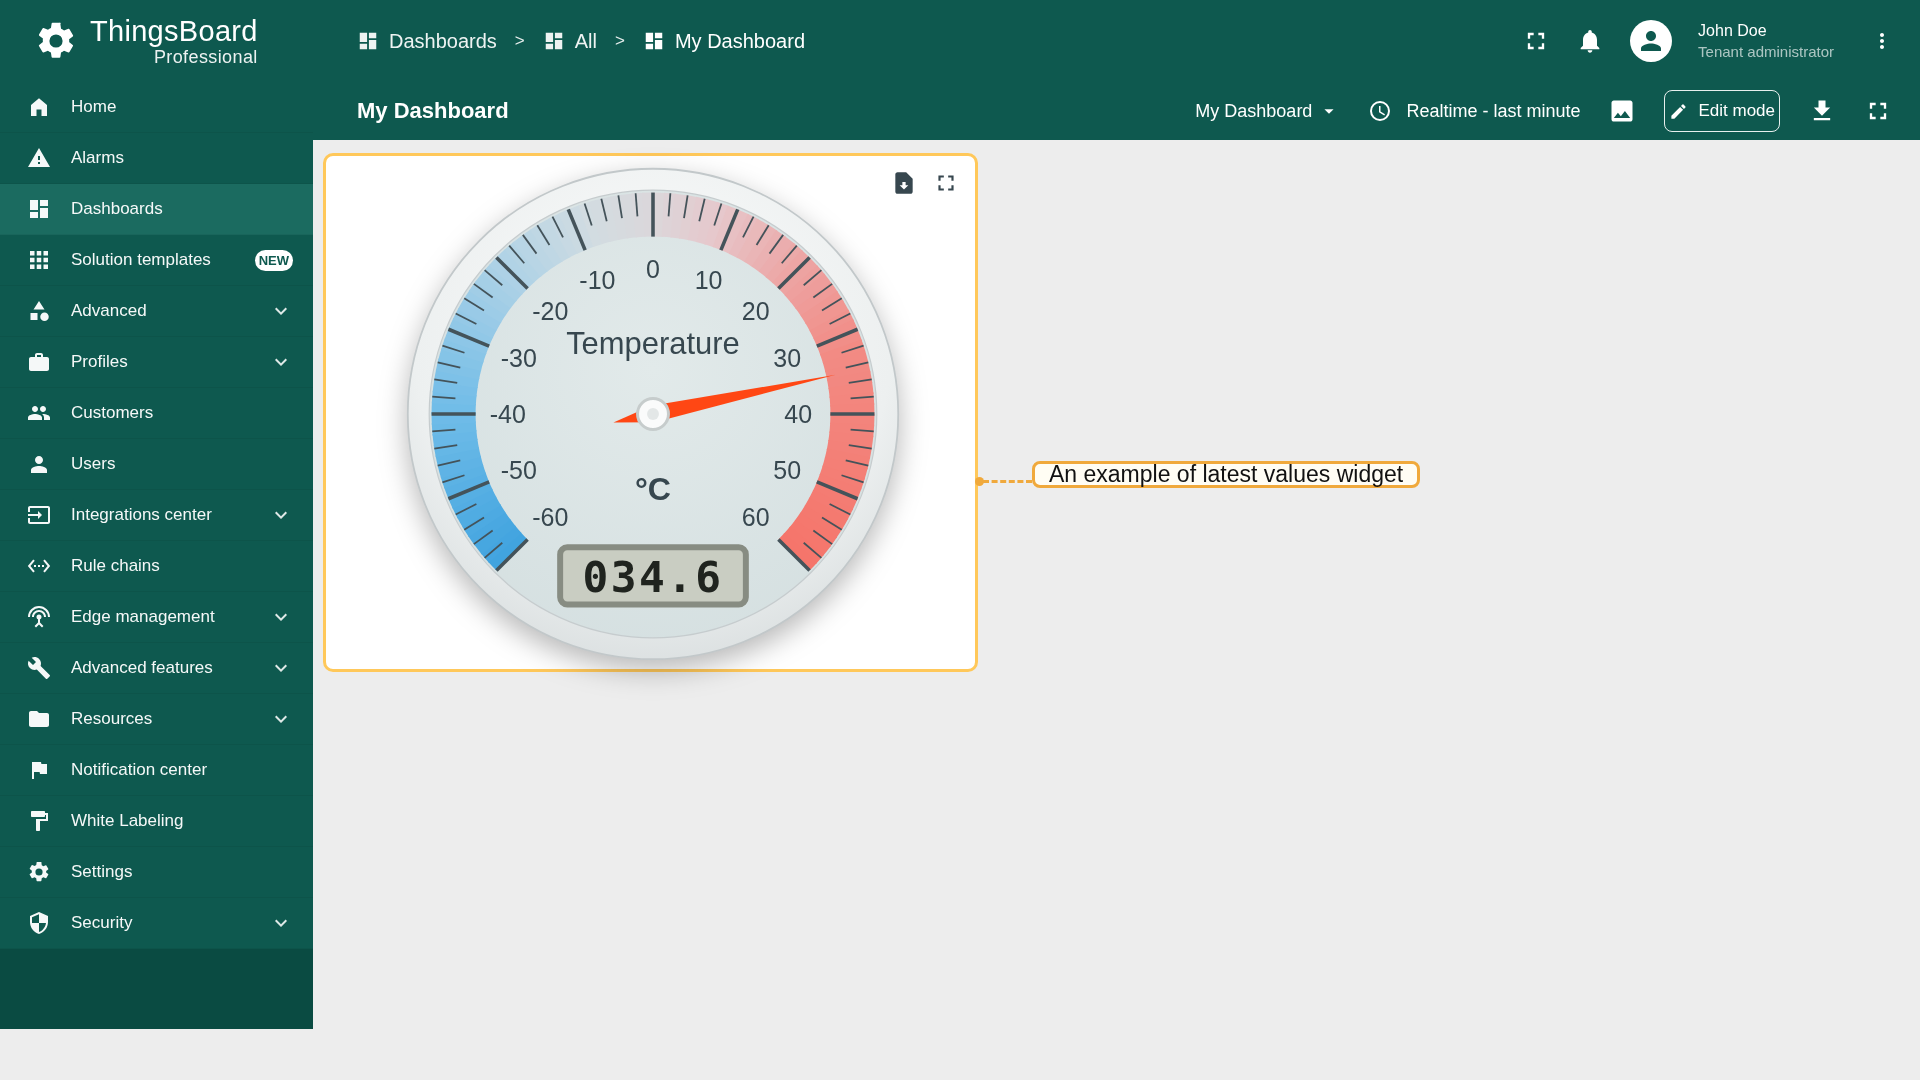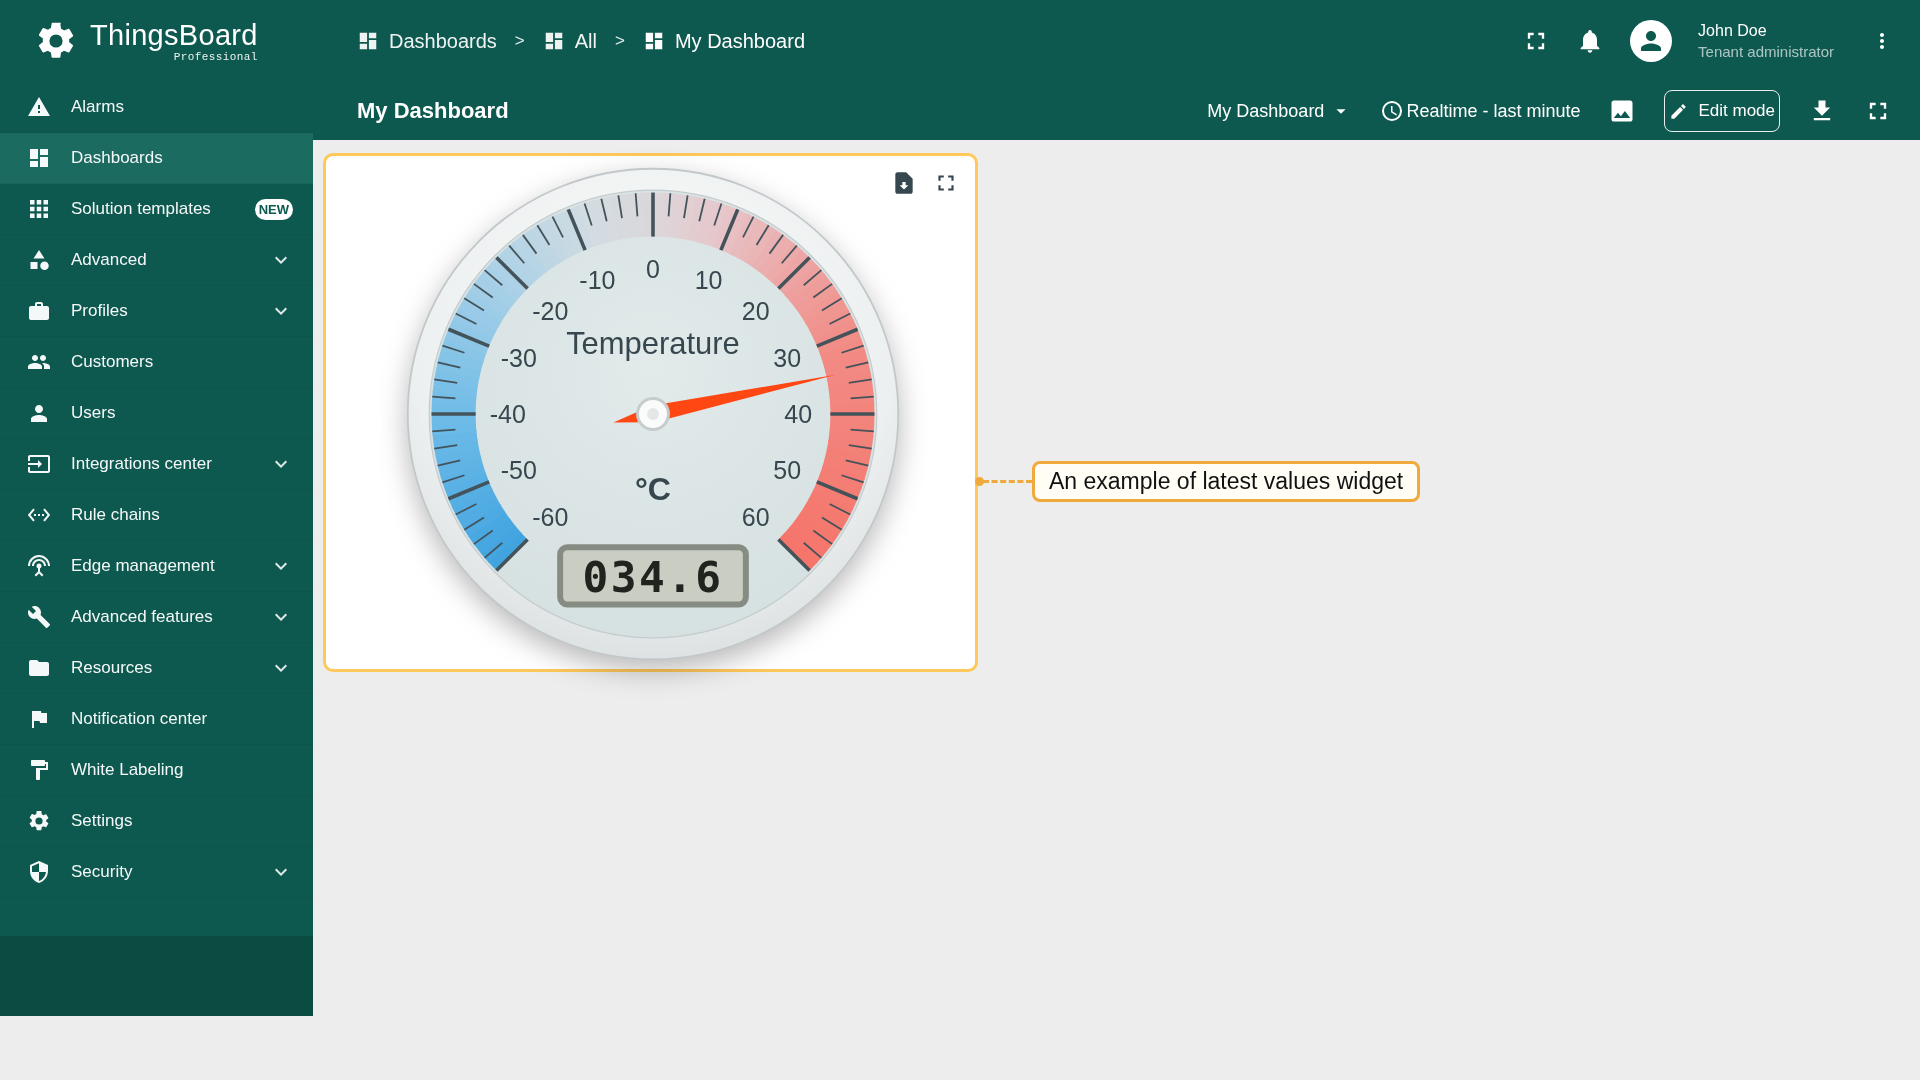--- a/index.html
+++ b/index.html
@@ -14,21 +14,21 @@
   html,body{width:1920px;height:1080px;overflow:hidden;}
   body{font-family:"Liberation Sans",sans-serif;background:var(--content-bg);}
   .app{position:relative;width:1920px;height:1080px;}
 
   
   .sidebar{position:absolute;left:0;top:0;width:313px;height:1016px;background:var(--teal);color:#fff;display:flex;flex-direction:column;z-index:3;}
   .logo{height:82px;display:flex;align-items:center;padding-left:34px;gap:12px;cursor:pointer;flex:none;}
   .logo-mark{width:44px;height:44px;color:#fff;display:inline-flex;}
   .logo-text{display:flex;flex-direction:column;align-items:flex-end;}
   .logo-name{font-size:29px;letter-spacing:.3px;}
-  .logo-sub{font-size:11px;opacity:.92;margin-top:-1px;letter-spacing:.4px;font-family:Liberation Mono, monospace;}
+  .logo-sub{font-size:18px;opacity:.92;margin-top:-1px;letter-spacing:.4px;}
   .menu{flex:1;}
   .menu-item{height:51px;display:flex;align-items:center;padding:0 20px 0 27px;gap:20px;cursor:pointer;font-size:17px;font-weight:500;color:rgba(255,255,255,.96);border-bottom:1px solid rgba(0,0,0,.05);}
   .menu-item.active{background:var(--teal-active);}
   .mi-icon{width:24px;height:24px;flex:none;display:inline-flex;}
   .mi-label{flex:1;white-space:nowrap;}
   .mi-chevron{width:24px;height:24px;opacity:.9;display:inline-flex;}
   .mi-badge{background:#fff;color:var(--teal);font-size:13px;font-weight:700;padding:4px 4px;border-radius:13px;line-height:1;}
   .sidebar-footer{height:80px;background:var(--teal-footer);flex:none;}
 
   
@@ -46,36 +46,36 @@
   .user-name{font-size:16px;}
   .user-role{font-size:15px;color:rgba(255,255,255,.65);}
   .kebab{width:24px;}
 
   
   .toolbar{position:absolute;left:313px;top:82px;right:0;height:58px;background:var(--teal);display:flex;align-items:center;padding:0 28px 0 44px;color:#fff;z-index:2;}
   .tb-title{font-size:22px;font-weight:600;flex:1;}
   .tb-right{display:flex;align-items:center;gap:28px;}
   .tb-select{display:flex;align-items:center;gap:6px;font-size:18px;cursor:pointer;}
   .caret{width:22px;height:22px;display:inline-flex;}
-  .tb-time{display:flex;align-items:center;gap:2px;font-size:18px;cursor:pointer;justify-content:center;}
+  .tb-time{display:flex;align-items:center;gap:14px;font-size:18px;cursor:pointer;justify-content:center;}
   .tb-ic{width:24px;height:24px;display:inline-flex;}
   .tb-ic.small{width:19px;height:19px;}
   .edit-btn{display:flex;align-items:center;gap:10px;border:1px solid rgba(255,255,255,.9);border-radius:8px;height:42px;padding:0 4px;font-size:17px;font-weight:500;cursor:pointer;background:transparent;color:#fff;font-family:inherit;}
 
   
   .main{position:absolute;left:313px;top:140px;right:0;bottom:0;background:var(--content-bg);}
   .widget{position:absolute;left:10px;top:13px;width:655px;height:519px;background:#fff;border:3px solid var(--widget-border);border-radius:10px;}
   .widget-actions{position:absolute;top:14px;right:16px;display:flex;gap:16px;z-index:2;}
   .w-icon{width:26px;height:26px;color:#37474f;cursor:pointer;display:inline-flex;}
   .gauge-wrap{position:absolute;left:77px;top:8px;width:500px;height:500px;}
   svg.gauge{width:100%;height:100%;display:block;filter:drop-shadow(0 10px 14px rgba(0,0,0,.28));}
 
   .connector-dot{position:absolute;left:662px;top:337px;width:9px;height:9px;border-radius:50%;background:var(--callout-border);}
   .connector{position:absolute;left:670px;top:340px;width:49px;border-top:3px dashed var(--callout-border);}
-  .callout{position:absolute;left:719px;top:321px;height:41px;display:flex;align-items:center;padding:0 14px;background:#FFFDF4;border:3px solid var(--callout-border);border-radius:8px;font-size:23px;color:#111;white-space:nowrap;}
+  .callout{position:absolute;left:719px;top:321px;height:27px;display:flex;align-items:center;padding:0 14px;background:#FFFDF4;border:3px solid var(--callout-border);border-radius:8px;font-size:23px;color:#111;white-space:nowrap;}
 
   span[data-icon] svg{width:100%;height:100%;display:block;}
 </style>
 </head>
 <body>
 
 <div class="app">
 
   <aside class="sidebar">
     <div class="logo">
@@ -83,20 +83,28 @@
           <svg viewBox="0 0 24 24" fill="currentColor">
             <path d="M19.14 12.94c.04-.3.06-.61.06-.94 0-.32-.02-.64-.07-.94l2.03-1.58a.49.49 0 0 0 .12-.61l-1.92-3.32a.49.49 0 0 0-.59-.22l-2.39.96c-.5-.38-1.03-.7-1.62-.94l-.36-2.54A.48.48 0 0 0 13.92 2h-3.84c-.24 0-.43.17-.47.41l-.36 2.54c-.59.24-1.13.57-1.62.94l-2.39-.96a.48.48 0 0 0-.59.22L2.73 8.47c-.12.21-.08.47.12.61l2.03 1.58c-.05.3-.09.63-.09.94s.02.64.07.94l-2.03 1.58a.49.49 0 0 0-.12.61l1.92 3.32c.12.22.37.29.59.22l2.39-.96c.5.38 1.03.7 1.62.94l.36 2.54c.05.24.24.41.48.41h3.84c.24 0 .44-.17.47-.41l.36-2.54c.59-.24 1.13-.56 1.62-.94l2.39.96c.22.08.47 0 .59-.22l1.92-3.32a.49.49 0 0 0-.12-.61l-2.01-1.58zM12 15.6A3.6 3.6 0 1 1 12 8.4a3.6 3.6 0 0 1 0 7.2z"></path>
           </svg>
         </span>
       <span class="logo-text">
         <span class="logo-name">ThingsBoard</span>
         <span class="logo-sub">Professional</span>
       </span>
     </div>
     <nav class="menu" id="sidebar-menu">
+        <div class="menu-item">
+          <span class="mi-icon">
+            <svg viewBox="0 0 24 24" fill="currentColor">
+              <path d="M12 3.2 4 10v11h5.5v-6.5h5V21H20V10z"></path>
+            </svg>
+          </span>
+          <span class="mi-label">Home</span>
+        </div>
         <div class="menu-item">
           <span class="mi-icon">
             <svg viewBox="0 0 24 24" fill="currentColor">
               <path d="M1 21h22L12 2 1 21zm12-3h-2v-2h2v2zm0-4h-2v-4h2v4z"></path>
             </svg>
           </span>
           <span class="mi-label">Alarms</span>
         </div>
         <div class="menu-item active">
           <span class="mi-icon">

